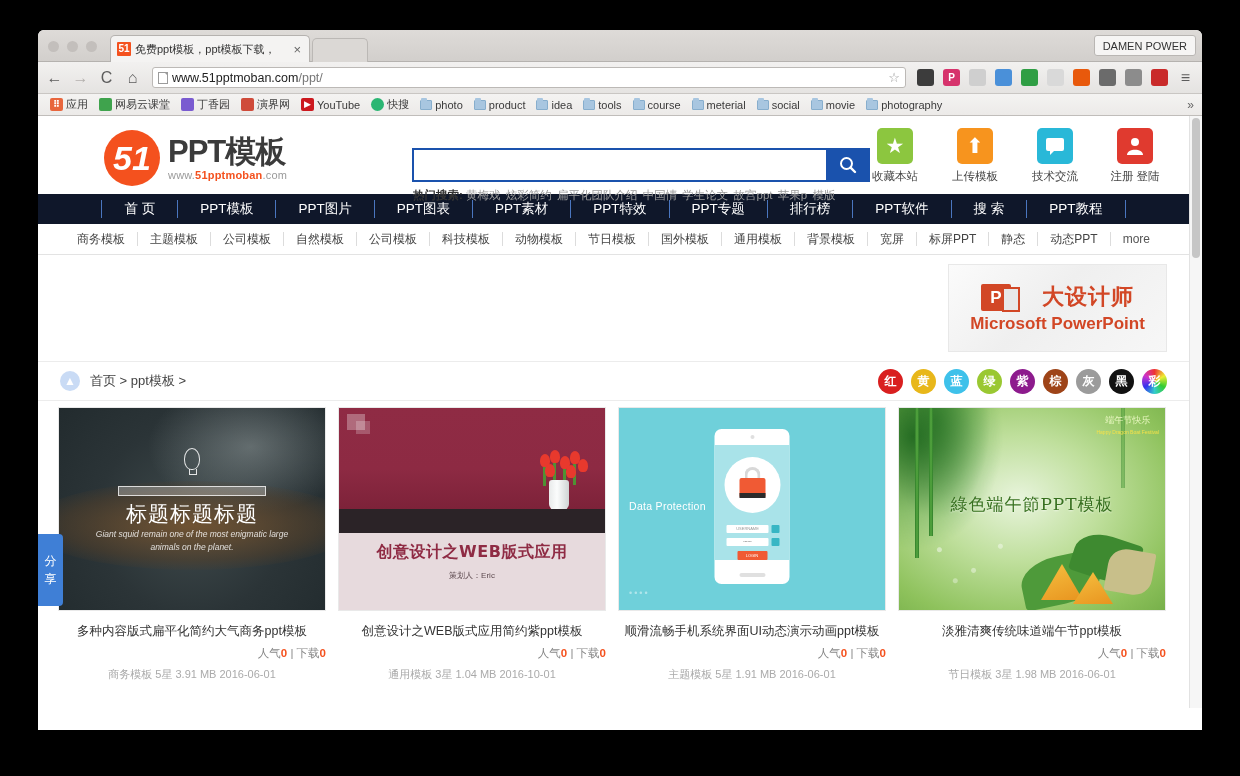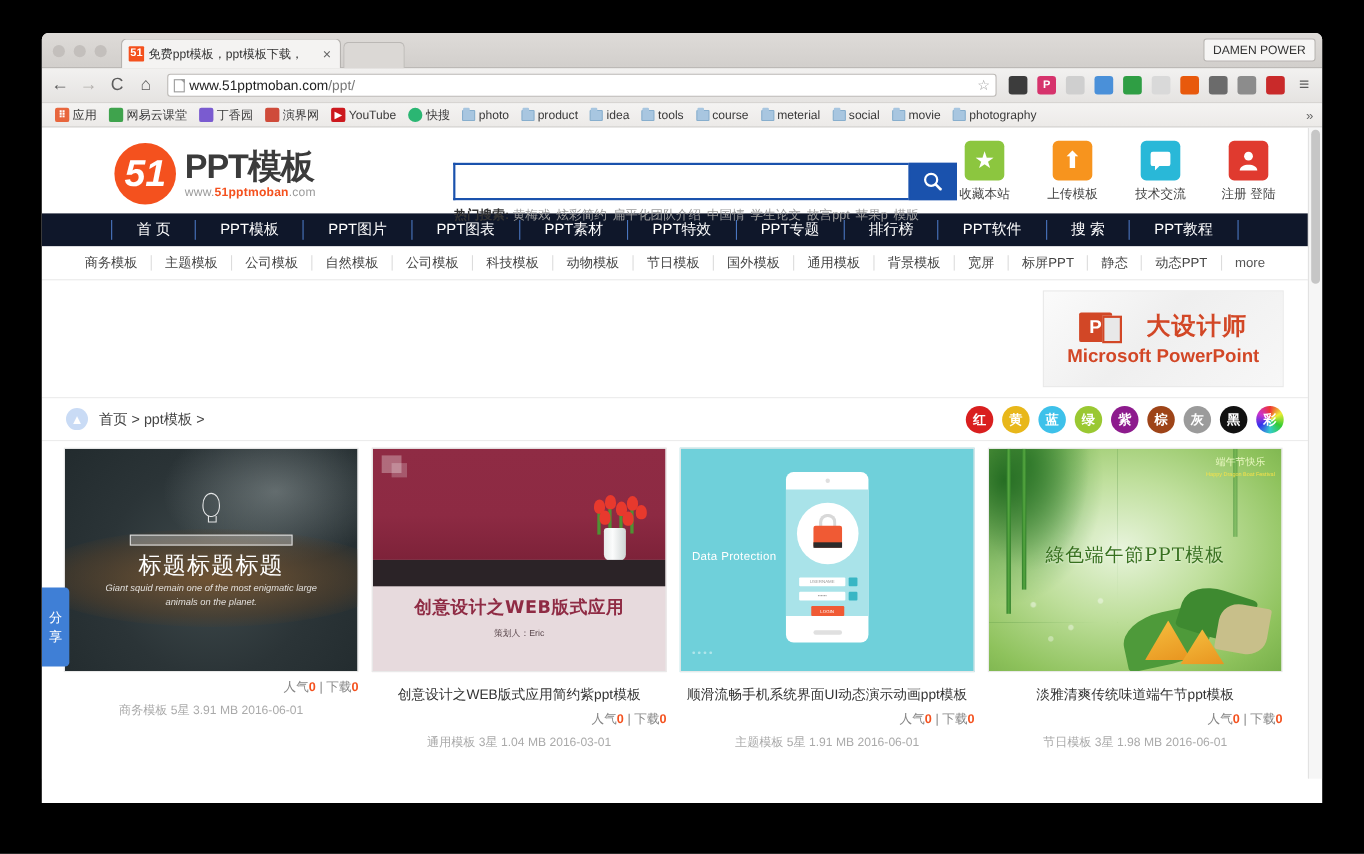--- a/index.html
+++ b/index.html
@@ -659,20 +659,21 @@
 
         <div class="card">
           <div class="thumb t1">
             <span class="smoke"></span>
             <span class="leaf"></span>
             <span class="bulb"></span>
             <span class="bar"></span>
             <div class="bigtitle">标题标题标题</div>
             <div class="subtitle">Giant squid remain one of the most enigmatic large animals on the planet.</div>
           </div>
+          <div class="cardtitle">多种内容版式扁平化简约大气商务ppt模板</div>
           <div class="cardstats">
             <span>人气</span><b>0</b>
             <span>|</span>
             <span>下载</span><b>0</b>
           </div>
           <div class="cardmeta">商务模板 5星 3.91 MB 2016-06-01</div>
         </div>
 
         <div class="card">
           <div class="thumb t2">
@@ -695,21 +696,21 @@
             <span class="band"></span>
             <div class="t2title">创意设计之WEB版式应用</div>
             <div class="t2sub">策划人：Eric</div>
           </div>
           <div class="cardtitle">创意设计之WEB版式应用简约紫ppt模板</div>
           <div class="cardstats">
             <span>人气</span><b>0</b>
             <span>|</span>
             <span>下载</span><b>0</b>
           </div>
-          <div class="cardmeta">通用模板 3星 1.04 MB 2016-03-01</div>
+          <div class="cardmeta">通用模板 3星 1.04 MB 2016-10-01</div>
         </div>
 
         <div class="card">
           <div class="thumb t3">
             <div class="dp">Data Protection</div>
             <div class="phone">
               <span class="cam"></span>
               <span class="screen"></span>
               <span class="circ"></span>
               <span class="shackle"></span>

